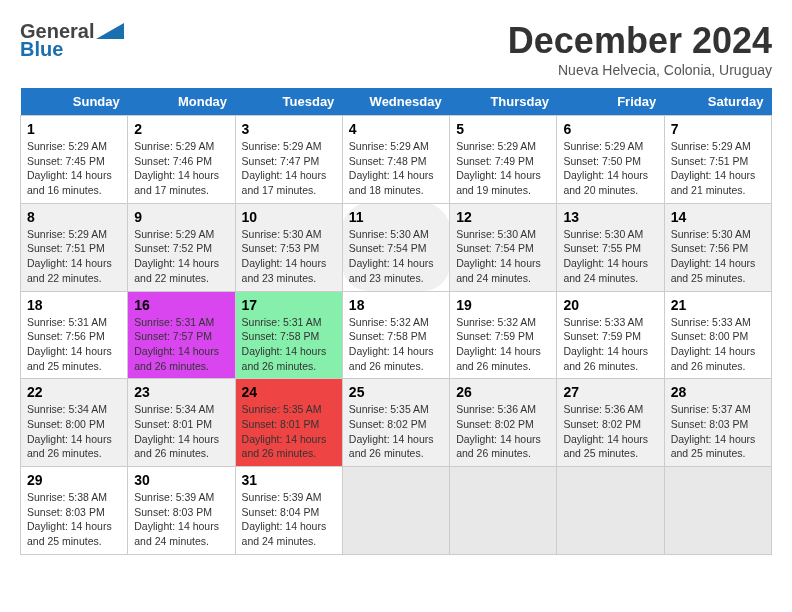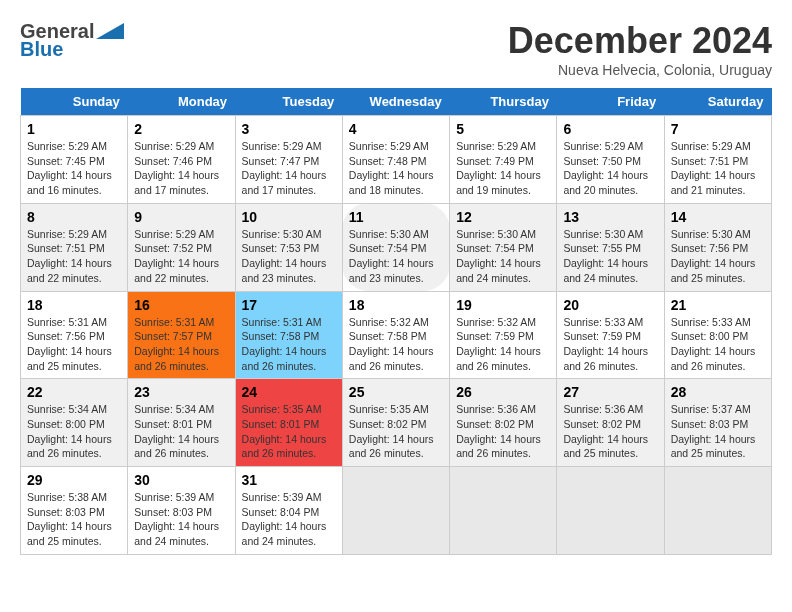--- a/index.html
+++ b/index.html
@@ -210,28 +210,28 @@
         </td>
       </tr>
       <tr>
         <td style="background: rgb(255, 255, 255);">
           <span class="day-number">18</span>
           <div class="day-info" style="white-space: pre-line;">Sunrise: 5:31 AM
 Sunset: 7:56 PM
 Daylight: 14 hours
 and 25 minutes.</div>
         </td>
-        <td style="background: #f97316;">
+        <td style="background: #d946ef;">
           <span class="day-number">16</span>
           <div class="day-info" style="white-space: pre-line;">Sunrise: 5:31 AM
 Sunset: 7:57 PM
 Daylight: 14 hours
 and 26 minutes.</div>
         </td>
-        <td style="background: #7dd3fc;">
+        <td style="background: #86efac;">
           <span class="day-number">17</span>
           <div class="day-info" style="white-space: pre-line;">Sunrise: 5:31 AM
 Sunset: 7:58 PM
 Daylight: 14 hours
 and 26 minutes.</div>
         </td>
         <td style="background: rgb(255, 255, 255);">
           <span class="day-number">18</span>
           <div class="day-info" style="white-space: pre-line;">Sunrise: 5:32 AM
 Sunset: 7:58 PM

